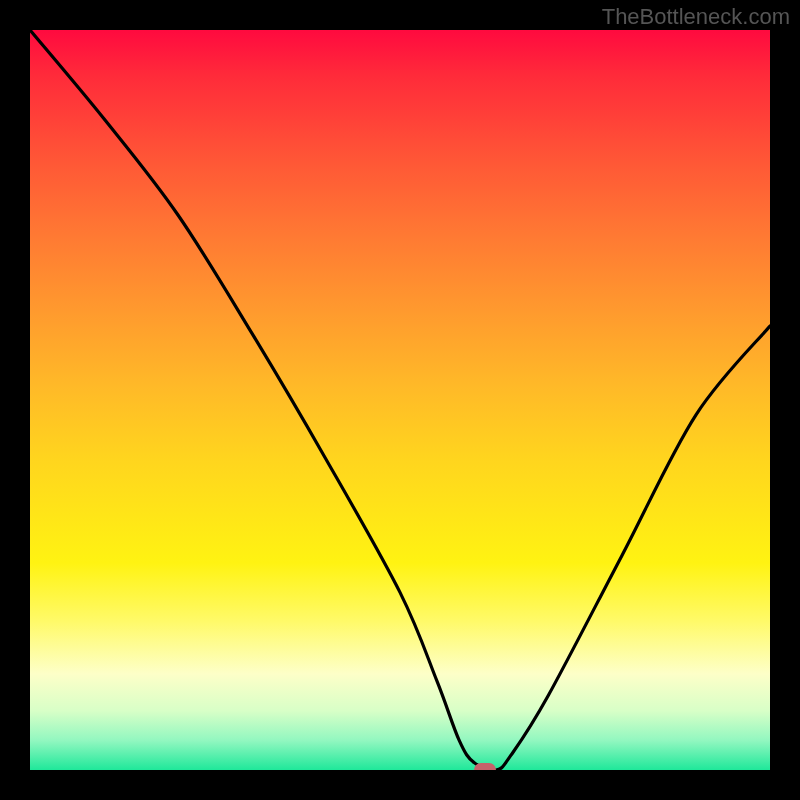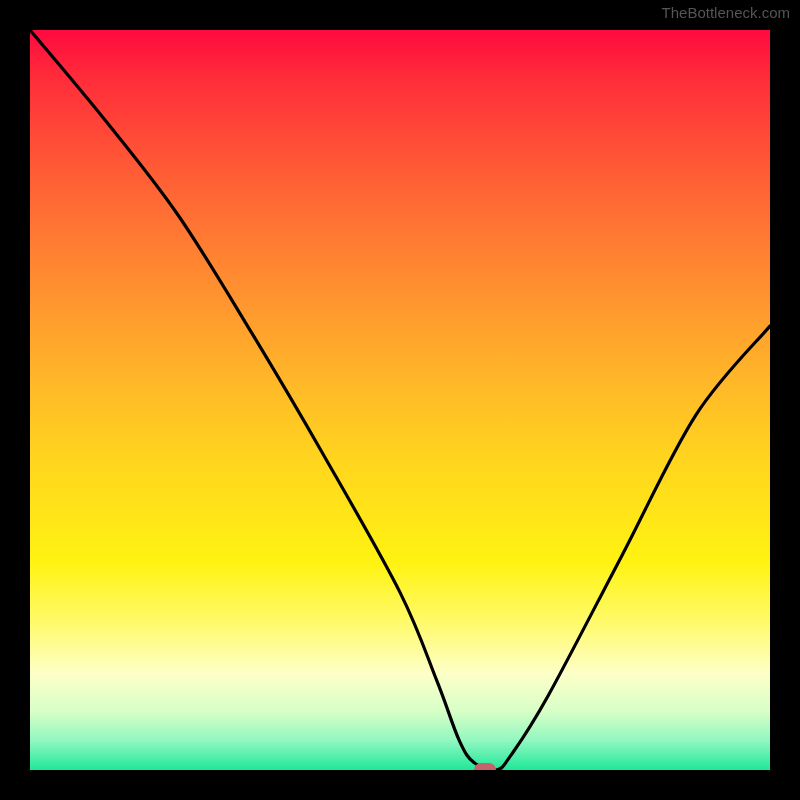--- a/index.html
+++ b/index.html
@@ -9,21 +9,21 @@
     height: 800px;
     background: #000;
     position: relative;
     font-family: Arial, Helvetica, sans-serif;
   }
   .watermark {
     position: absolute;
     top: 4px;
     right: 10px;
     color: #555;
-    font-size: 15px;
+    font-size: 22px;
     font-weight: 500;
     z-index: 10;
   }
   .plot-area {
     position: absolute;
     left: 30px;
     top: 30px;
     width: 740px;
     height: 740px;
     overflow: hidden;

